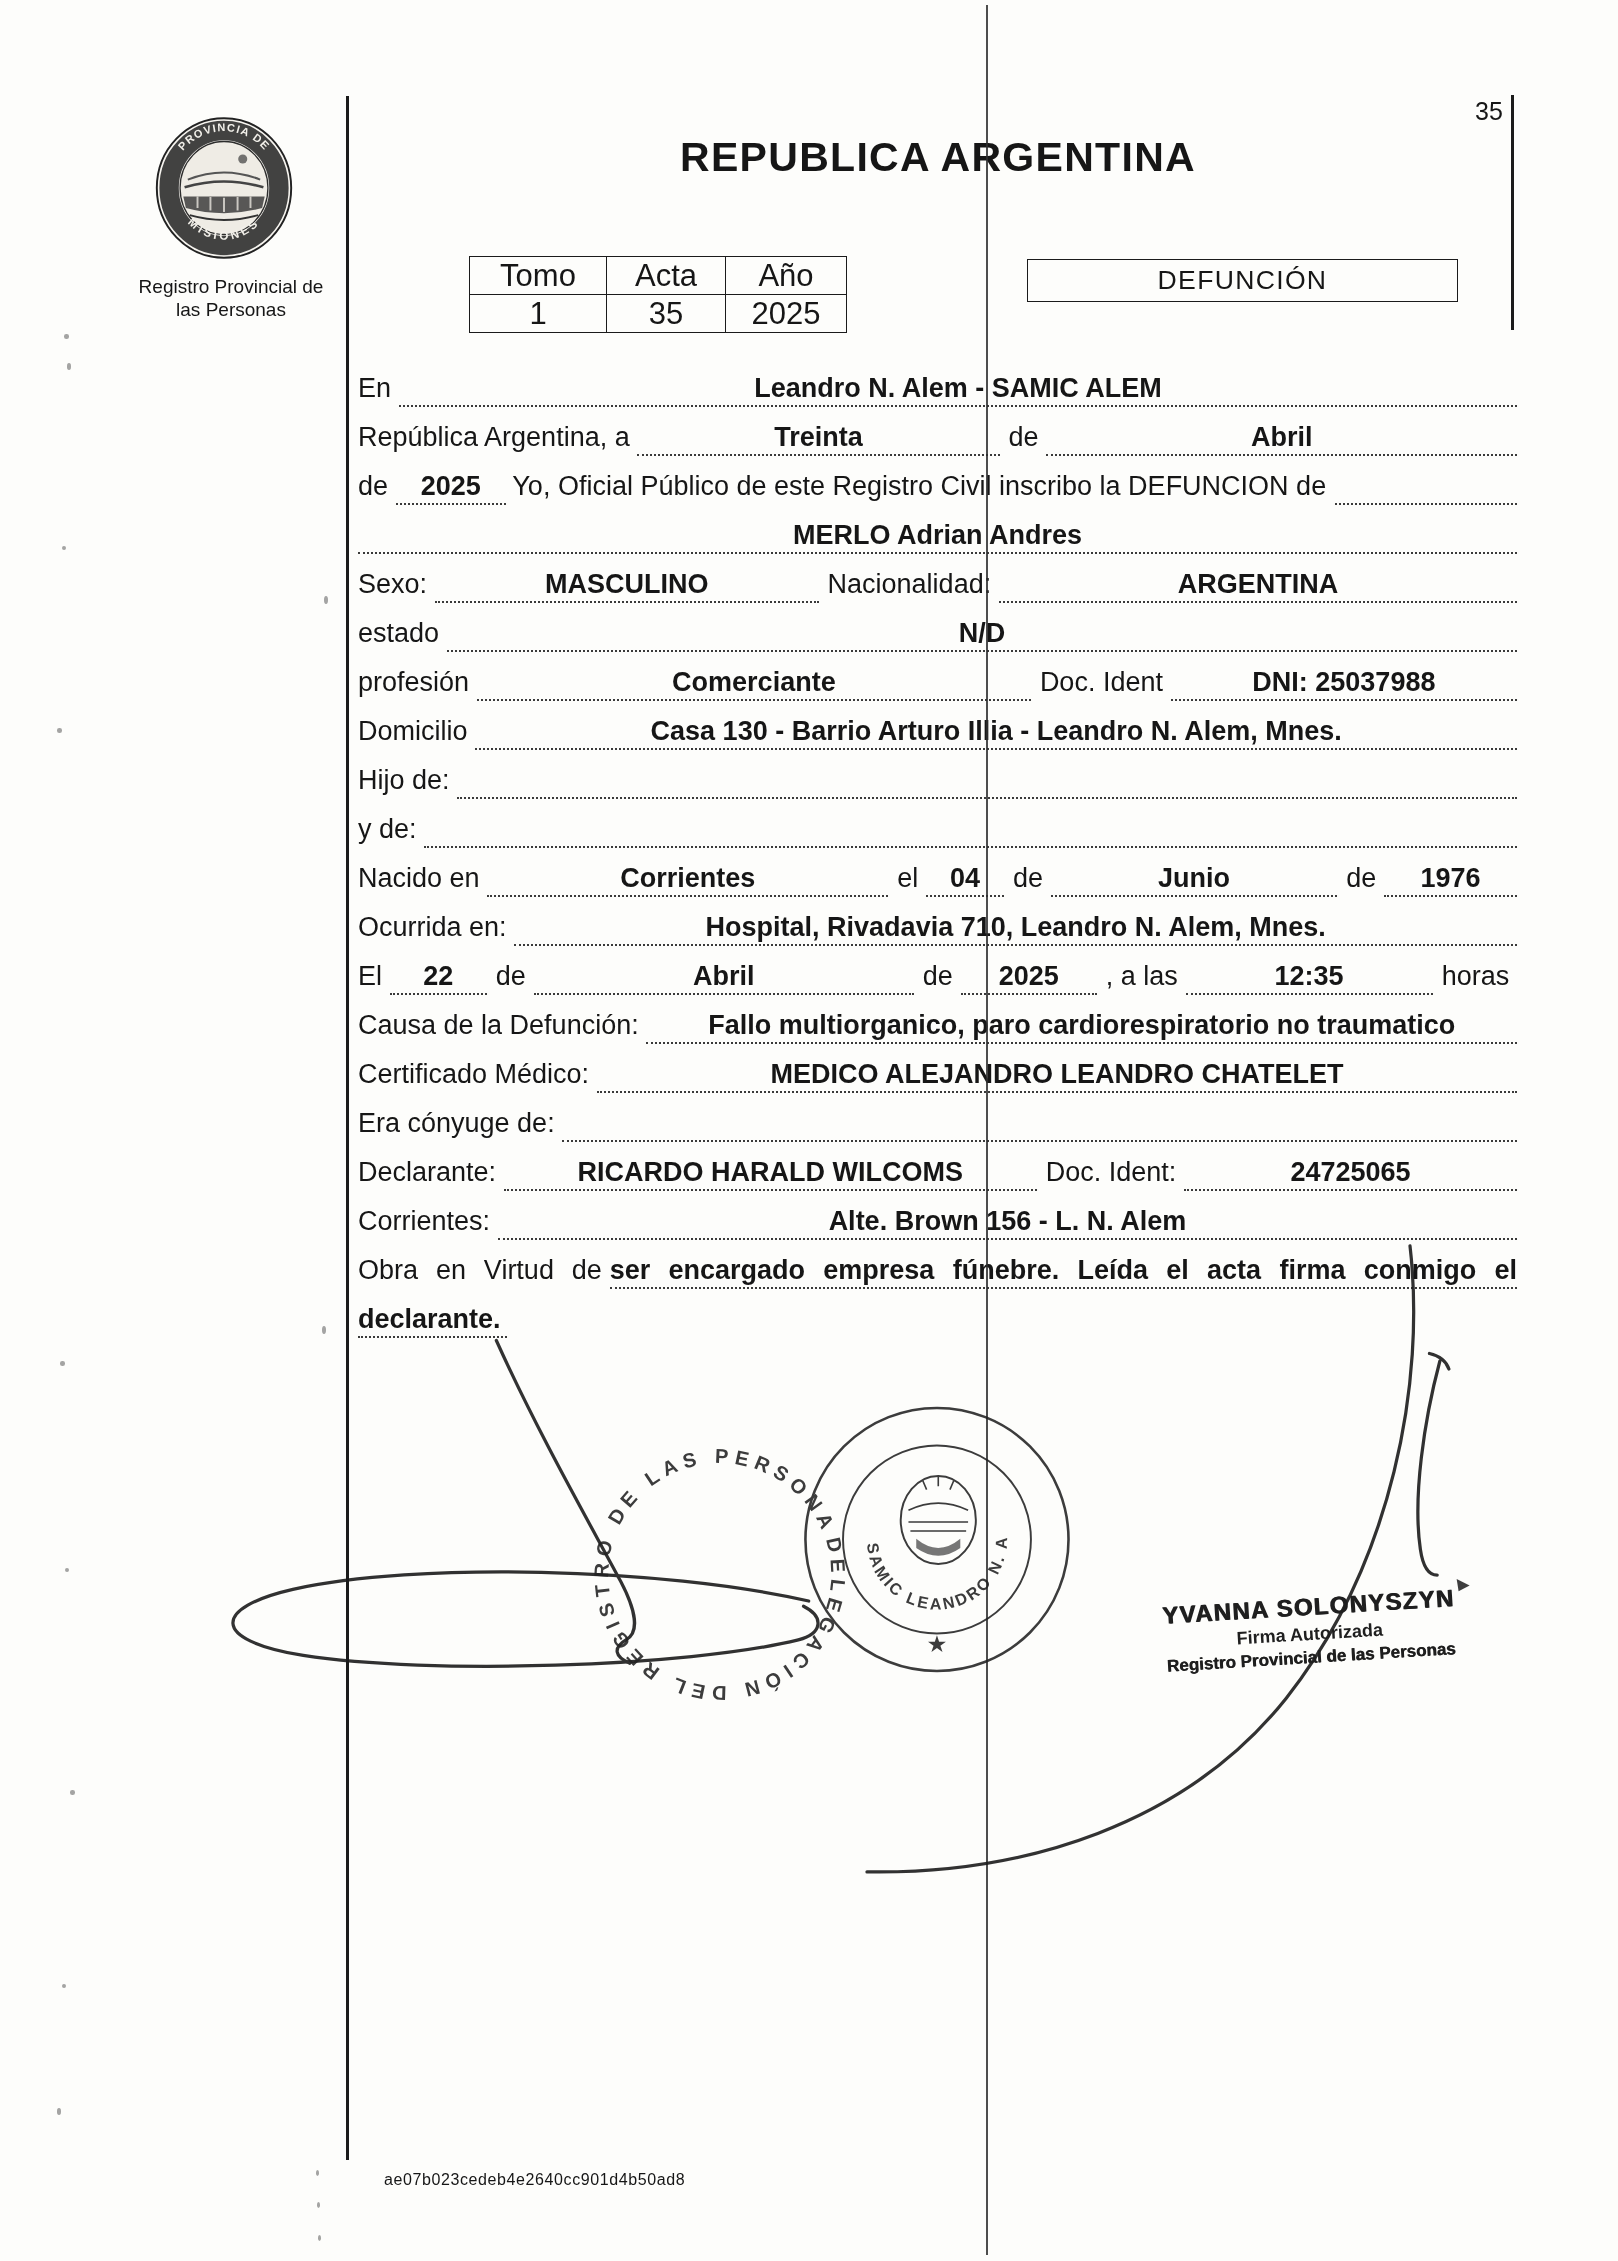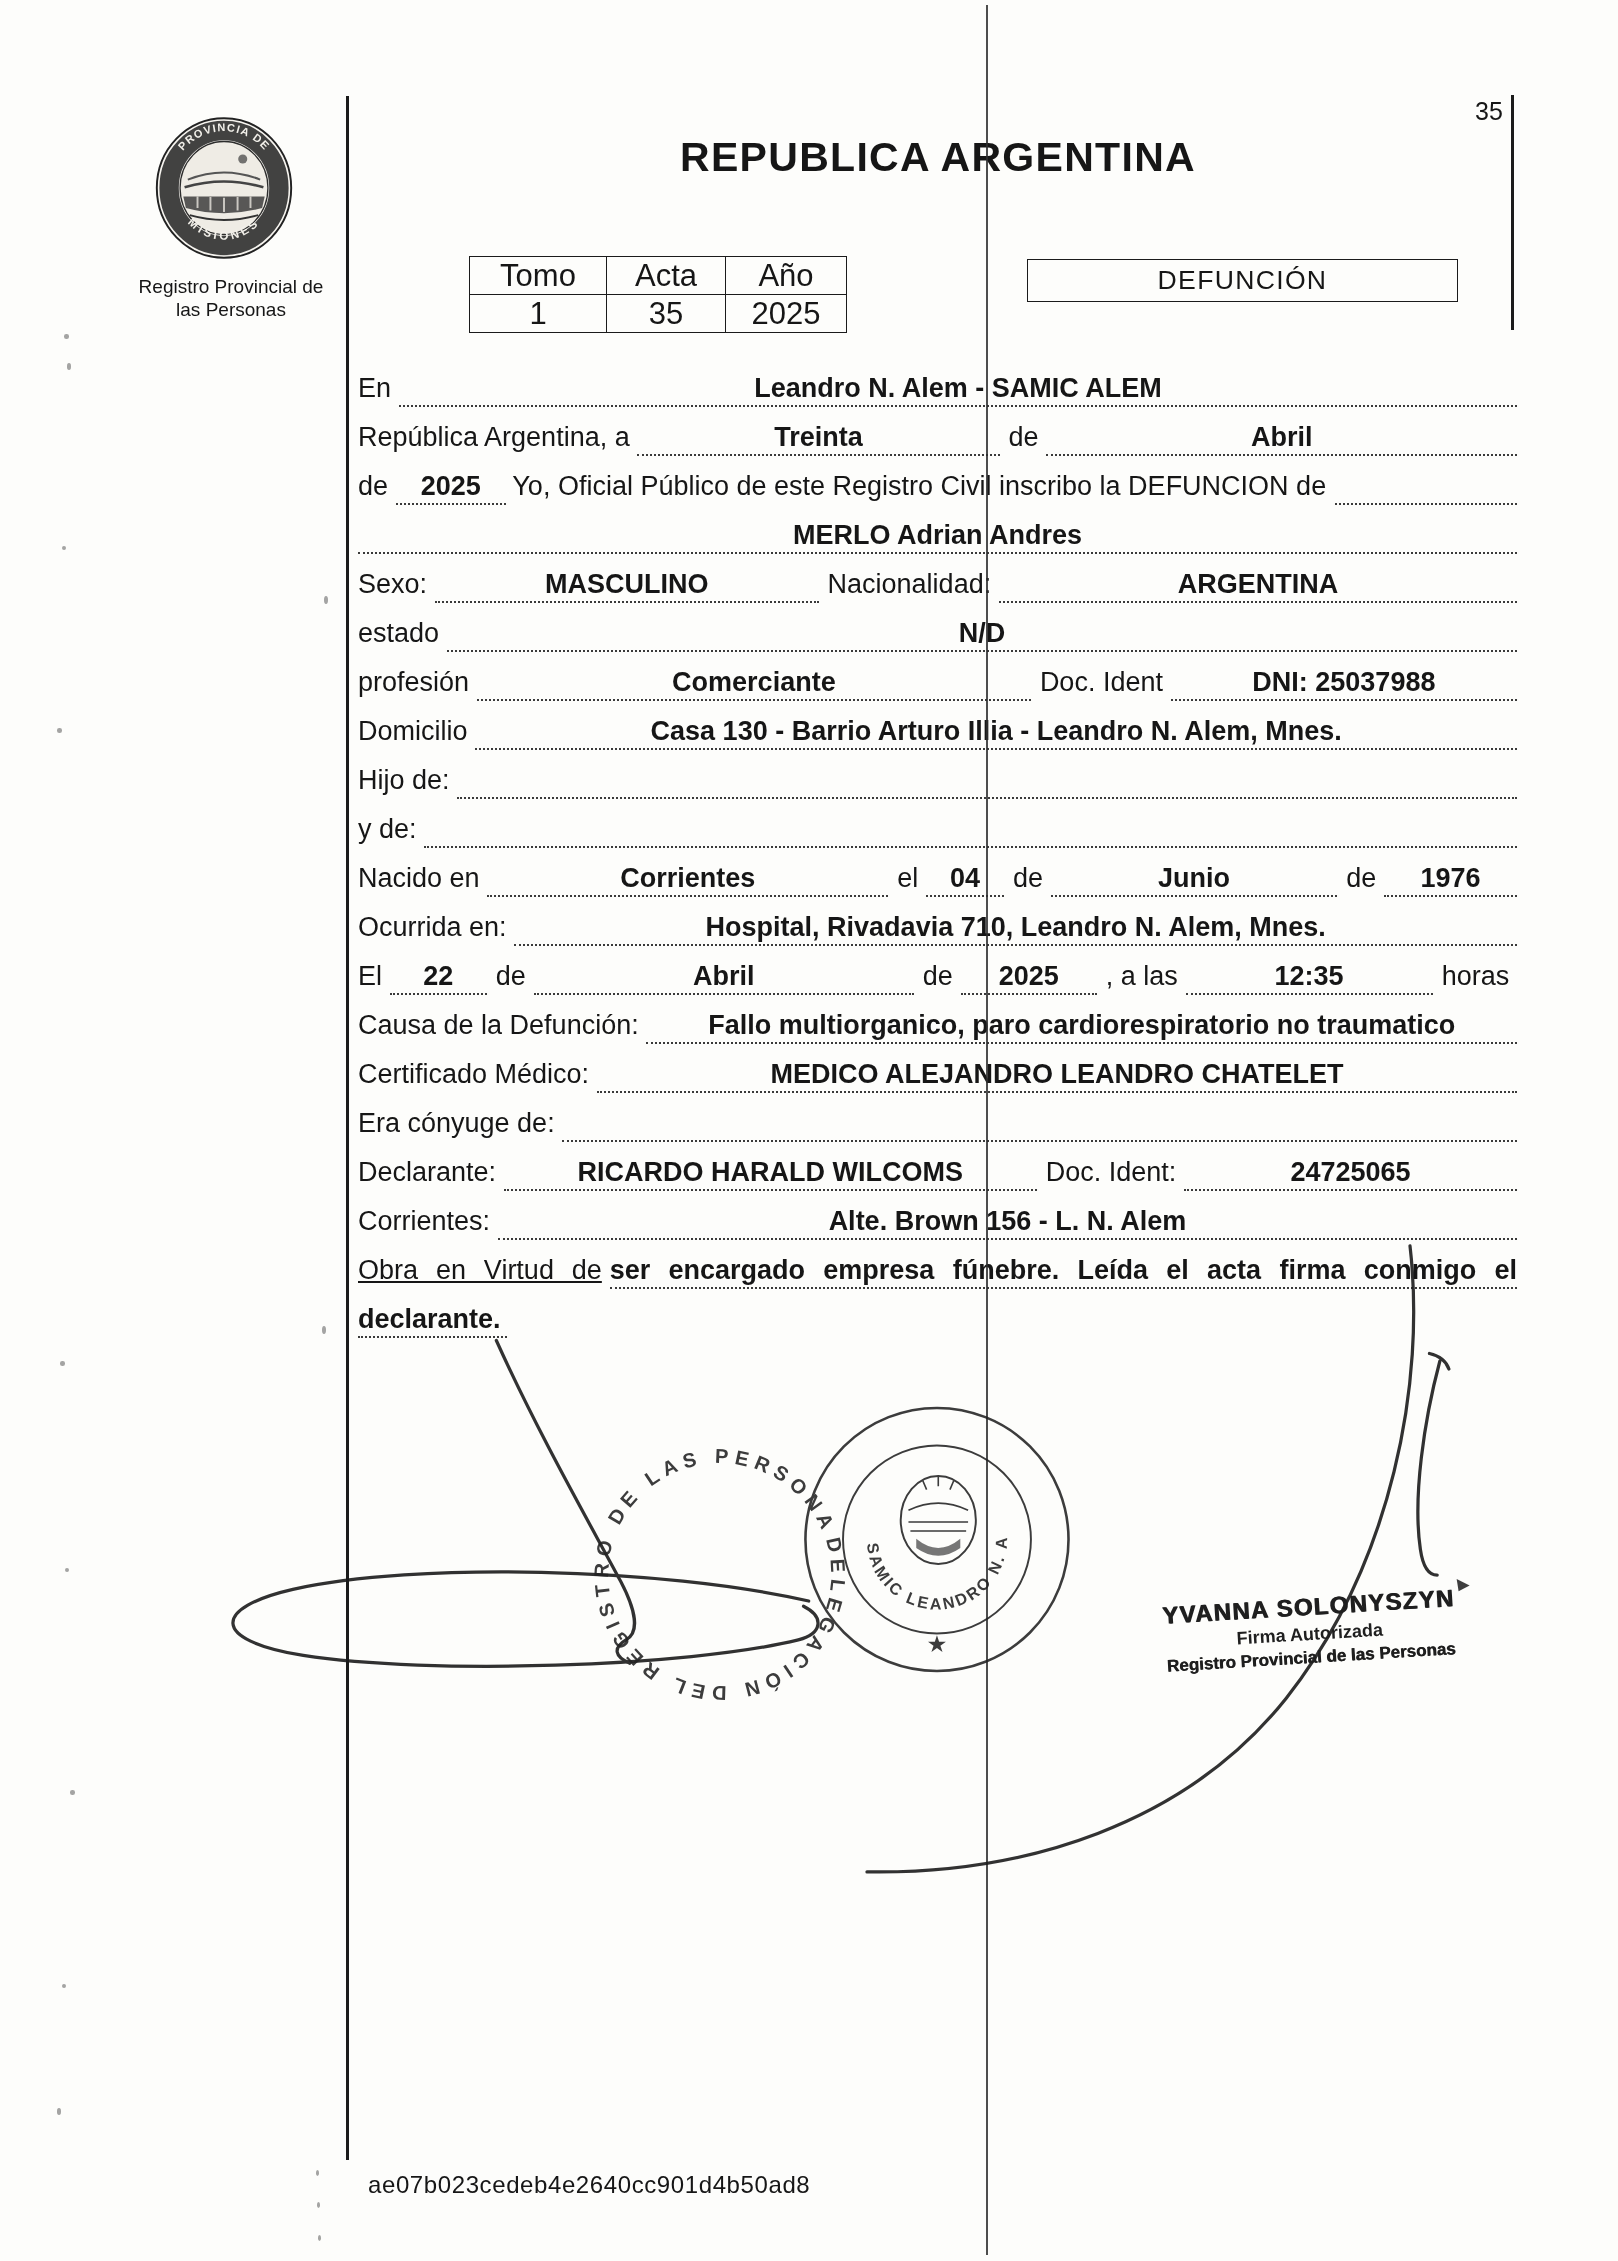--- a/index.html
+++ b/index.html
@@ -37,21 +37,21 @@
   .fld2{display:inline-block;border-bottom:2.6px dotted #3a3a3a;font-weight:bold;padding:0 6.5px 1.3px 0;}
 
   #overlay{position:absolute;left:0;top:1186px;z-index:6;pointer-events:none;}
 
   #auth-stamp{position:absolute;left:1125px;top:1593px;width:369px;z-index:7;
               transform:rotate(-3.5deg);text-align:center;color:#1f1f1f;}
   #auth-stamp .auth-name{font-size:24px;font-weight:bold;letter-spacing:1.3px;text-shadow:1px 0 0 #1f1f1f;}
   #auth-stamp .auth-l2{font-size:18px;font-weight:bold;margin-top:2.6px;}
   #auth-stamp .auth-l3{font-size:17px;font-weight:bold;margin-top:3.2px;text-shadow:0.6px 0 0 #1f1f1f;}
 
-  #footer-hash{position:absolute;left:368px;top:2171px;font-size:24px;letter-spacing:0.6px;}
+  #footer-hash{position:absolute;left:384px;top:2171px;font-size:16px;letter-spacing:0.6px;}
 
   .noise{position:absolute;background:#4c4c4c;border-radius:50%;opacity:.5;z-index:1;}
 </style>
 </head>
 <body>
 
 <div id="page">
 
   <div class="vline" id="left-line"></div>
   <div class="vline" id="fold-line"></div>
@@ -238,21 +238,21 @@
       <span class="lbl mid">Doc. Ident:</span>
       <span class="fld" style="flex:1;">24725065</span>
     </div>
 
     <div class="row">
       <span class="lbl">Corrientes:</span>
       <span class="fld">Alte. Brown 156 - L. N. Alem</span>
     </div>
 
     <div class="row">
-      <span class="lbl" style="word-spacing:10.4px;text-decoration:underline;">Obra en Virtud de</span>
+      <span class="lbl" style="word-spacing:10.4px;">Obra en Virtud de</span>
       <span class="just">ser encargado empresa fúnebre. Leída el acta firma conmigo el</span>
     </div>
 
     <div class="row" id="obra-line2">
       <span class="fld2">declarante.</span>
     </div>
 
   </div>
 
   <svg id="overlay" width="1618" height="843" viewBox="0 0 2497 1300">

